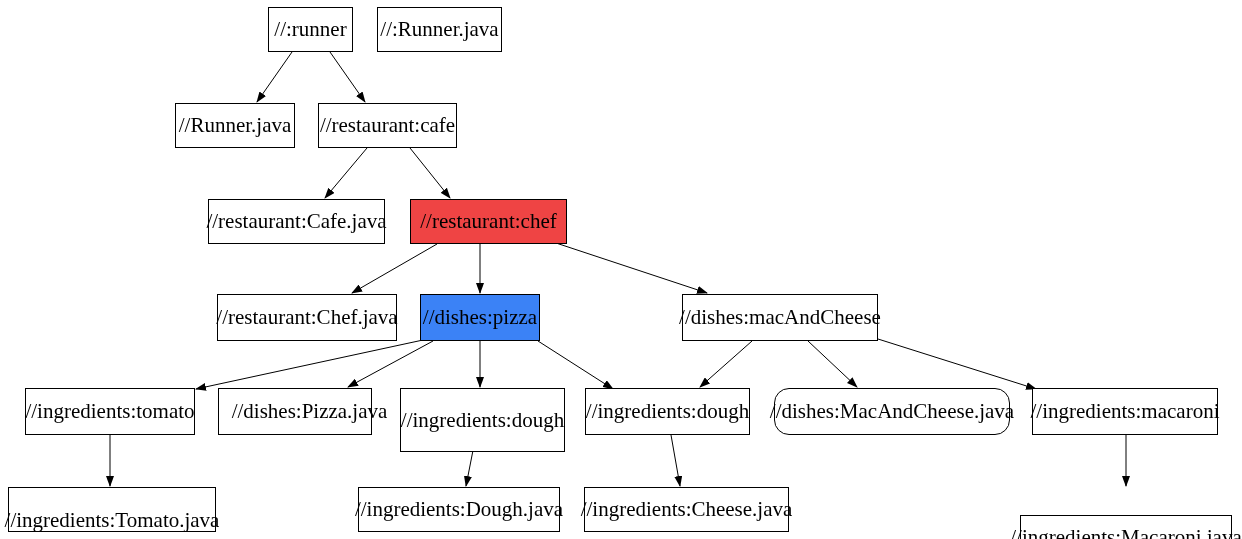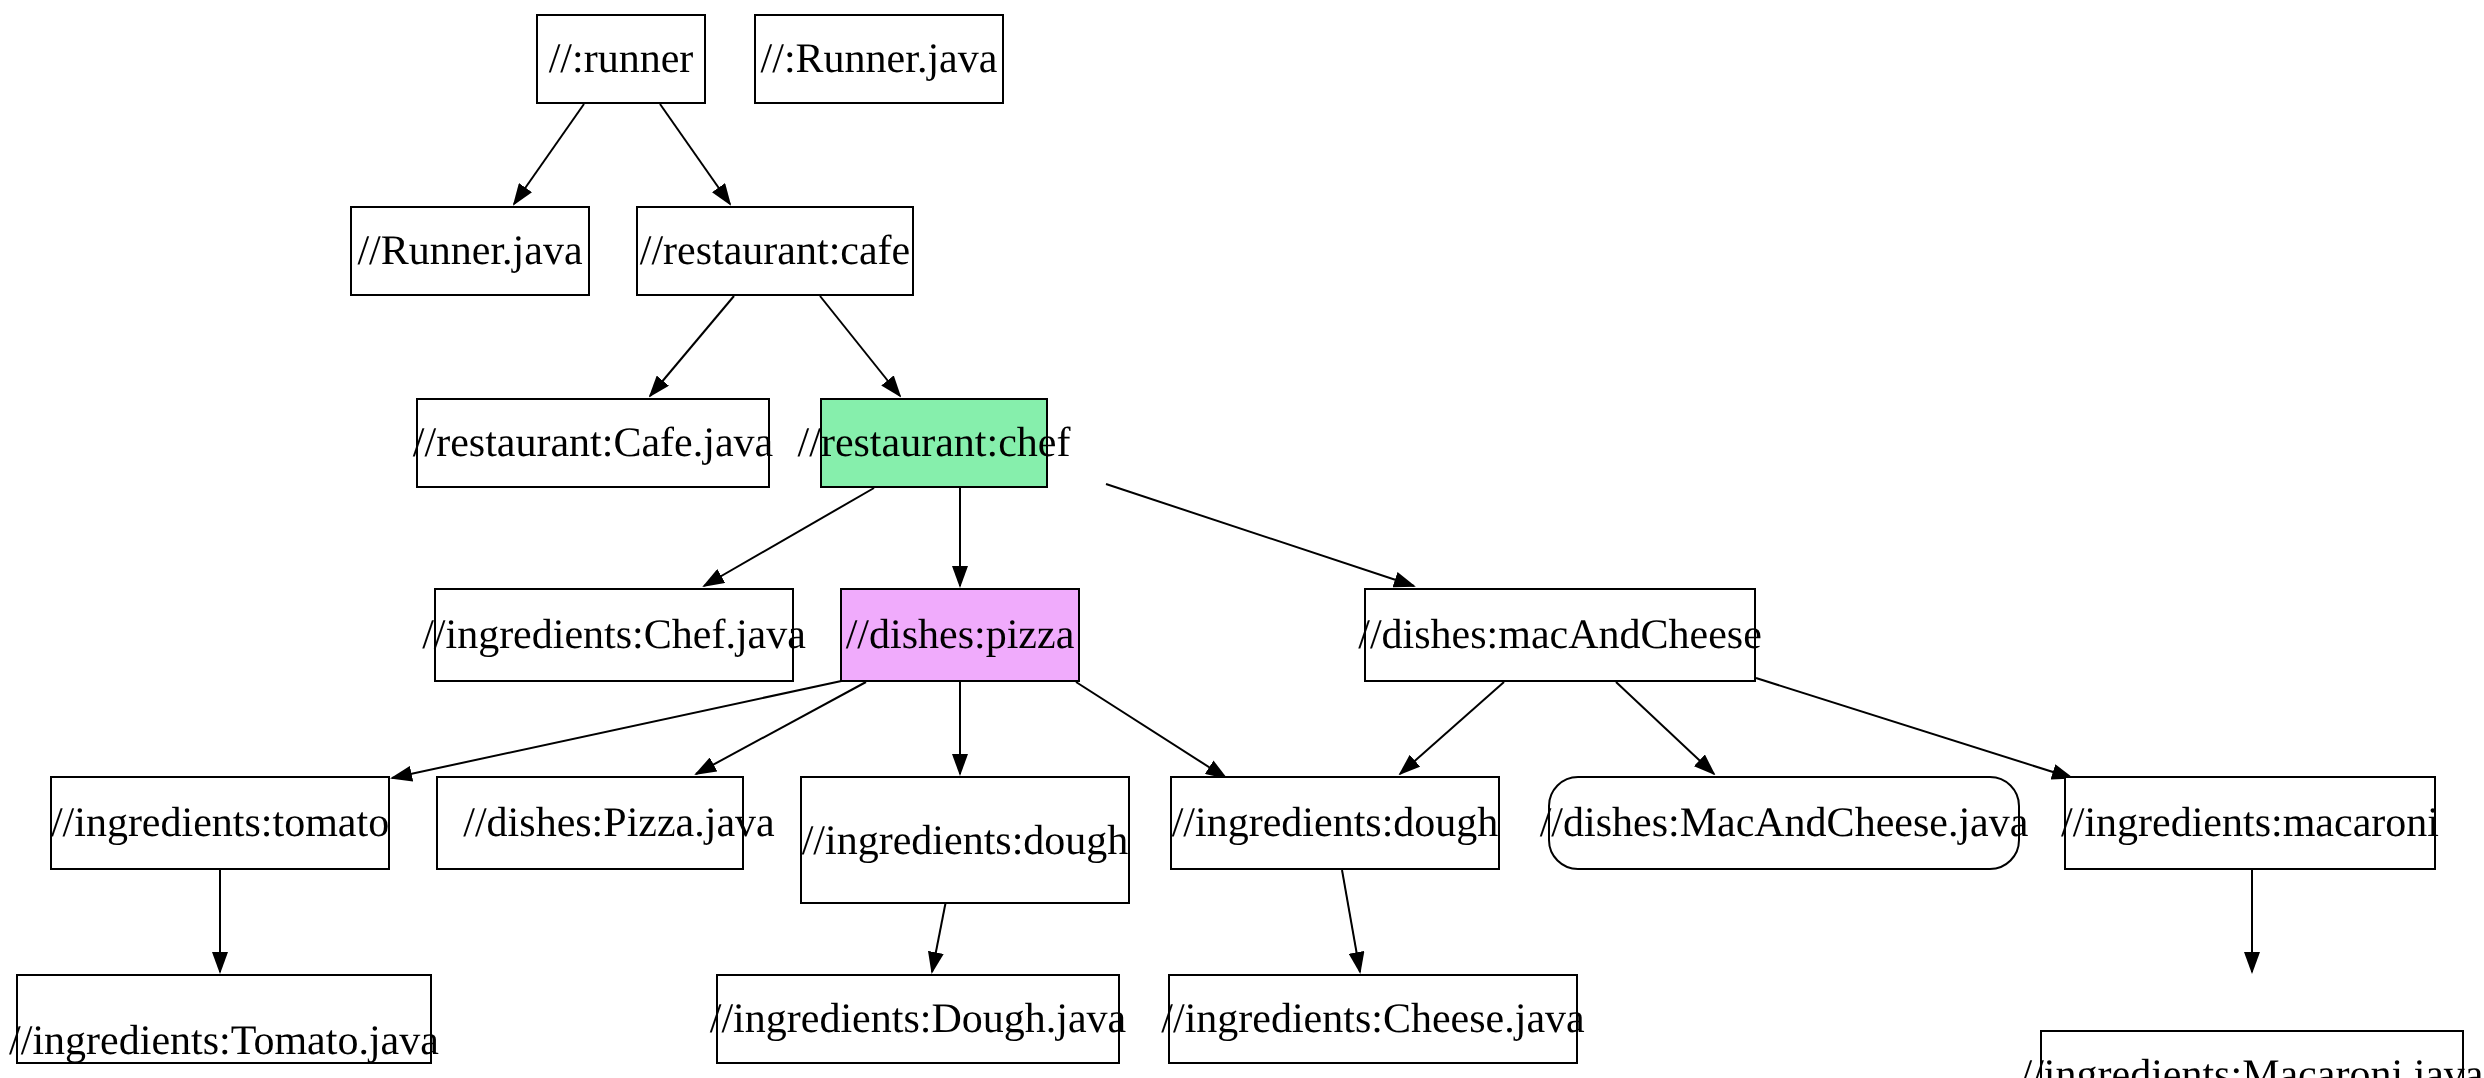--- a/index.html
+++ b/index.html
@@ -77,27 +77,27 @@
       </div>
       <div class="node" style="left: 175px; top: 103px; width: 120px; height: 45px; border-color: rgb(0, 0, 0); background: rgb(255, 255, 255); color: rgb(0, 0, 0);">
         <span>//Runner.java</span>
       </div>
       <div class="node" style="left: 318px; top: 103px; width: 139px; height: 45px; border-color: rgb(0, 0, 0); background: rgb(255, 255, 255); color: rgb(0, 0, 0);">
         <span>//restaurant:cafe</span>
       </div>
       <div class="node" style="left: 208px; top: 199px; width: 177px; height: 45px; border-color: rgb(0, 0, 0); background: rgb(255, 255, 255); color: rgb(0, 0, 0);">
         <span>//restaurant:Cafe.java</span>
       </div>
-      <div class="node" style="left: 410px; top: 199px; width: 114px; height: 45px; border-color: rgb(0, 0, 0); background: #86efac; color: rgb(0, 0, 0);">
+      <div class="node" style="left: 410px; top: 199px; width: 157px; height: 45px; border-color: rgb(0, 0, 0); background: #ef4444; color: rgb(0, 0, 0);">
         <span>//restaurant:chef</span>
       </div>
       <div class="node" style="left: 217px; top: 294px; width: 180px; height: 47px; border-color: rgb(0, 0, 0); background: rgb(255, 255, 255); color: rgb(0, 0, 0);">
-        <span>//ingredients:Chef.java</span>
+        <span>//restaurant:Chef.java</span>
       </div>
-      <div class="node" style="left: 420px; top: 294px; width: 120px; height: 47px; border-color: rgb(0, 0, 0); background: #f0abfc; color: rgb(0, 0, 0);">
+      <div class="node" style="left: 420px; top: 294px; width: 120px; height: 47px; border-color: rgb(0, 0, 0); background: #3b82f6; color: rgb(0, 0, 0);">
         <span>//dishes:pizza</span>
       </div>
       <div class="node" style="left: 682px; top: 294px; width: 196px; height: 47px; border-color: rgb(0, 0, 0); background: rgb(255, 255, 255); color: rgb(0, 0, 0);">
         <span>//dishes:macAndCheese</span>
       </div>
       <div class="node" style="left: 25px; top: 388px; width: 170px; height: 47px; border-color: rgb(0, 0, 0); background: rgb(255, 255, 255); color: rgb(0, 0, 0);">
         <span>//ingredients:tomato</span>
       </div>
       <div class="node" style="left: 218px; top: 388px; width: 154px; height: 47px; border-color: rgb(0, 0, 0); background: rgb(255, 255, 255); color: rgb(0, 0, 0); padding-left: 29px;">
         <span>//dishes:Pizza.java</span>

